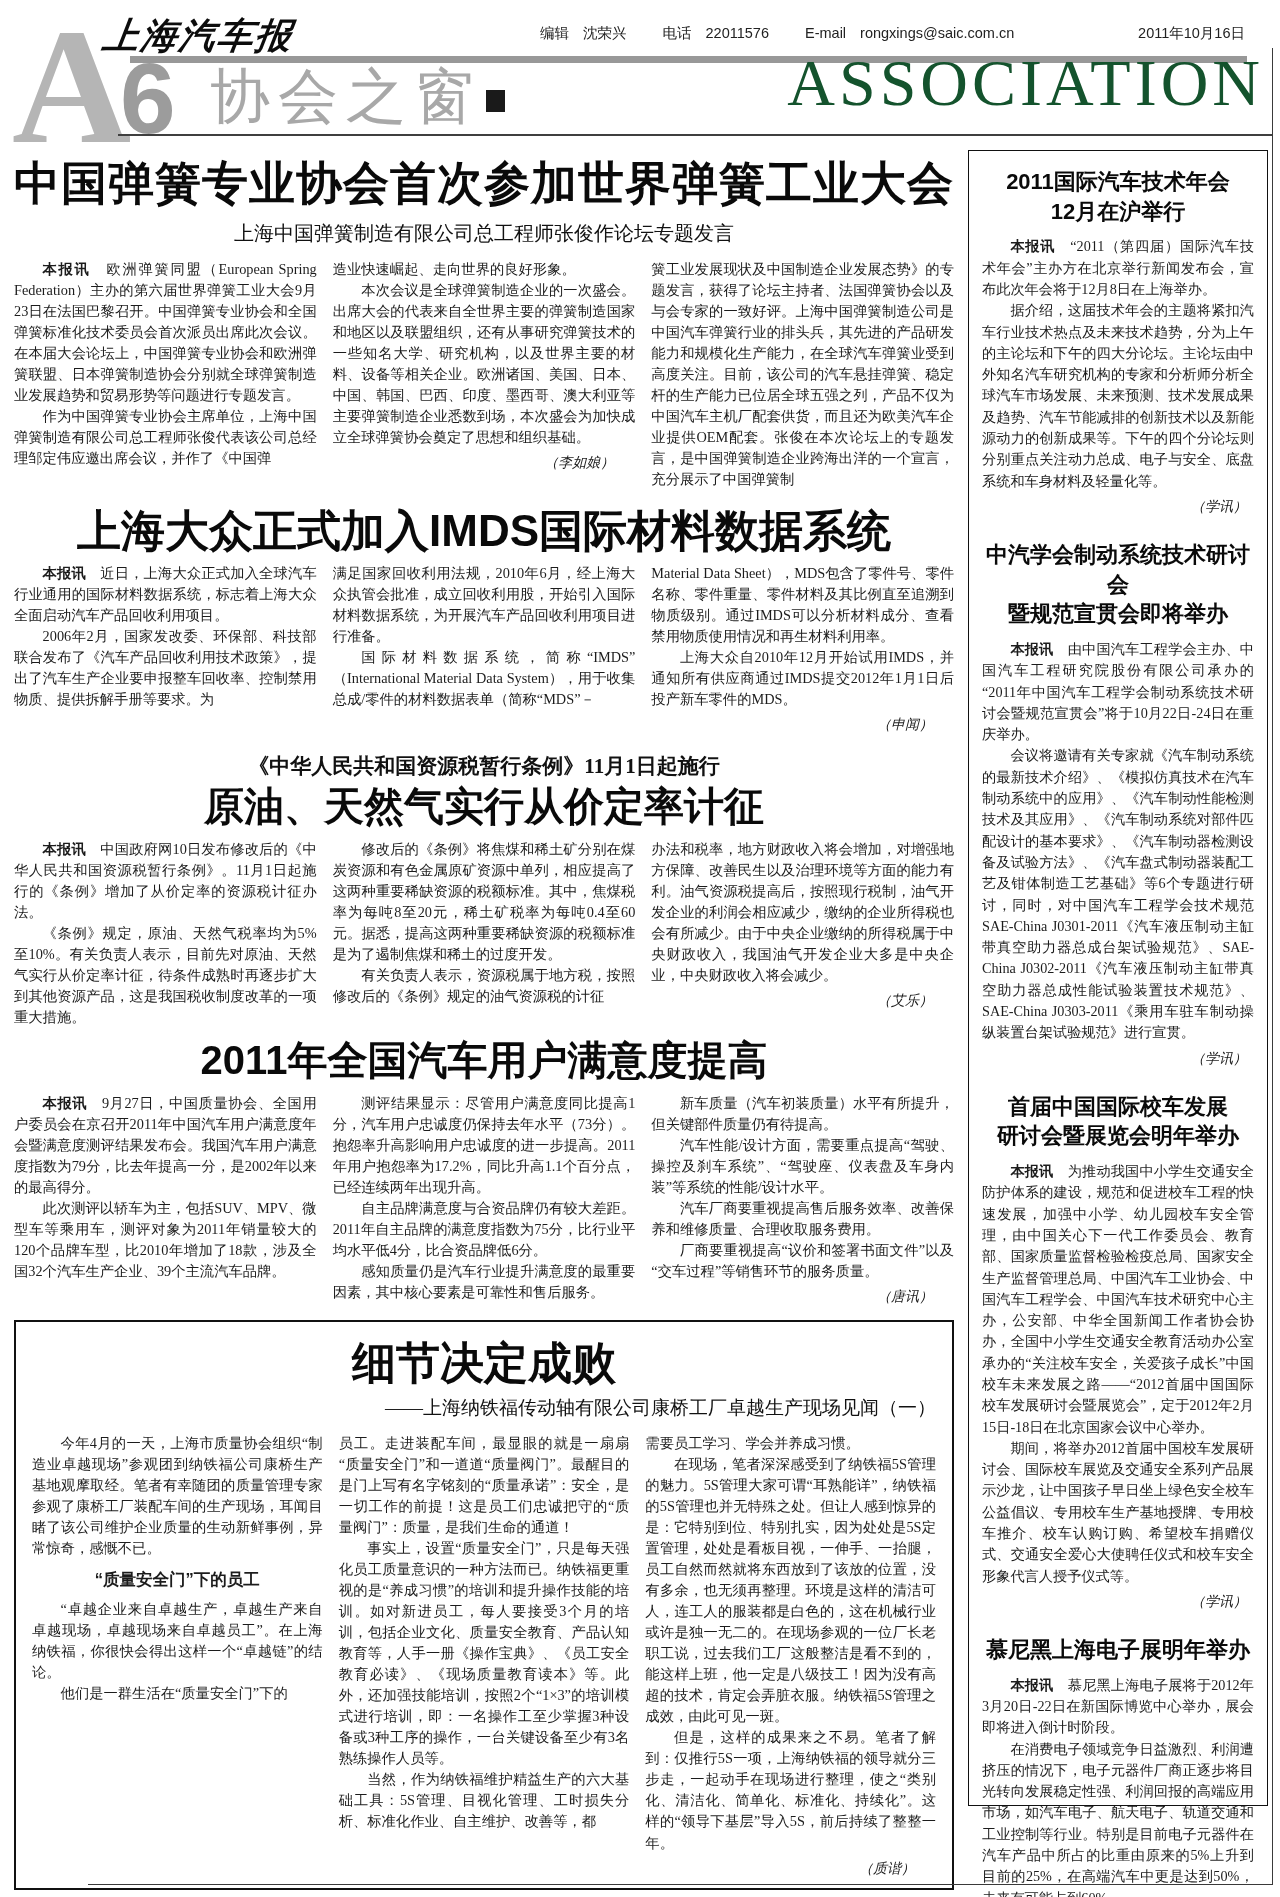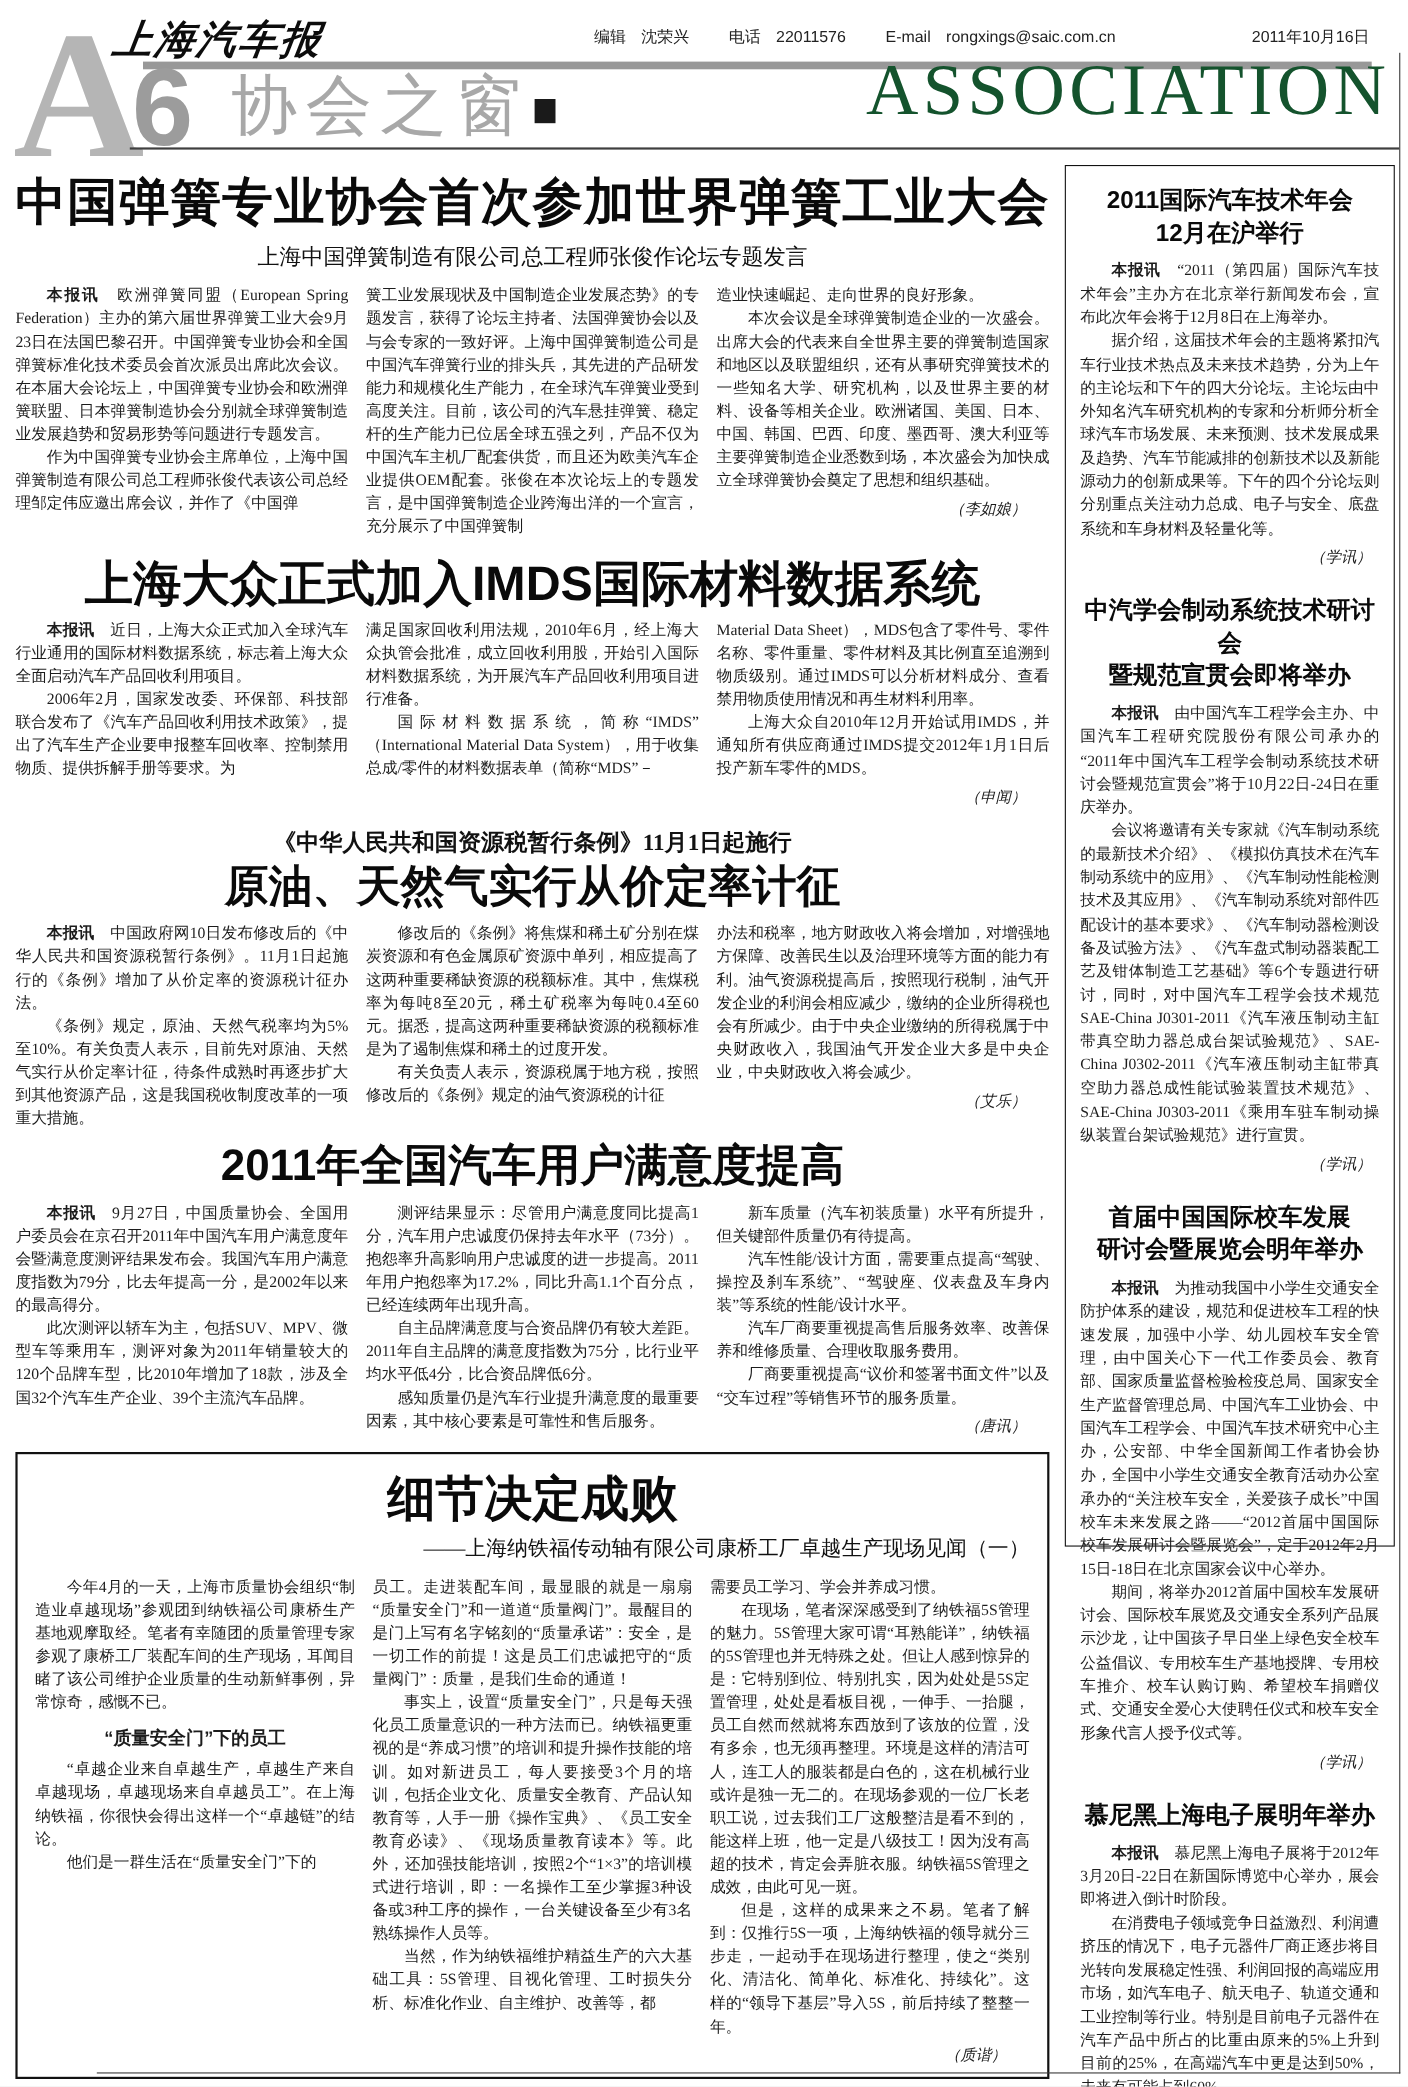--- a/index.html
+++ b/index.html
@@ -28,21 +28,21 @@
   .section-cn { position:absolute; left:210px; top:66px; font-family:"DejaVu Serif",serif;
     font-size:60px; line-height:1; color:#a8a8a8; letter-spacing:8px; }
   .black-sq { position:absolute; left:486px; top:90px; width:19px; height:22px; background:#1a1a1a; }
   .section-en { position:absolute; right:16px; top:50px; font-family:"Liberation Serif",serif;
     font-size:66px; line-height:1; color:#14532d; letter-spacing:4px; }
   .rule-thin { position:absolute; left:118px; right:8px; top:134px; height:2px; background:#3f3f3f; }
 
   
   .content { display:flex; padding:0 12px 0 14px; gap:14px; }
   .main { width:940px; flex:0 0 940px; }
-  .sidebar { flex:1; border:1.5px solid #111; padding:16px 13px 12px; height:1256px; }
+  .sidebar { flex:1; border:1.5px solid #111; padding:16px 13px 12px; height:1656px; }
 
   
   .a-title { font-family:"Liberation Sans",sans-serif; font-weight:900; color:#0a0a0a;
     text-align:center; line-height:1.12; }
   .t-xl { font-size:46px; letter-spacing:1px; margin:8px 0 10px; }
   .t-lg { font-size:44px; margin:16px 0 8px; }
   .t-md { font-size:40px; margin:4px 0 10px; }
   .kicker { text-align:center; font-size:21px; font-weight:bold; margin-top:18px; color:#111; }
   .a-sub { text-align:center; font-size:20px; margin-bottom:12px; color:#111; }
   .cols { display:flex; gap:16px; }
@@ -97,26 +97,26 @@
 
       <div class="article">
         <h1 class="a-title t-xl">中国弹簧专业协会首次参加世界弹簧工业大会</h1>
         <div class="a-sub">上海中国弹簧制造有限公司总工程师张俊作论坛专题发言</div>
         <div class="cols">
             <div class="col">
               <p class="para"><b class="lead">本报讯</b>　欧洲弹簧同盟（European Spring Federation）主办的第六届世界弹簧工业大会9月23日在法国巴黎召开。中国弹簧专业协会和全国弹簧标准化技术委员会首次派员出席此次会议。在本届大会论坛上，中国弹簧专业协会和欧洲弹簧联盟、日本弹簧制造协会分别就全球弹簧制造业发展趋势和贸易形势等问题进行专题发言。</p>
               <p class="para">作为中国弹簧专业协会主席单位，上海中国弹簧制造有限公司总工程师张俊代表该公司总经理邹定伟应邀出席会议，并作了《中国弹</p>
             </div>
             <div class="col">
-              <p class="para noind">簧工业发展现状及中国制造企业发展态势》的专题发言，获得了论坛主持者、法国弹簧协会以及与会专家的一致好评。上海中国弹簧制造公司是中国汽车弹簧行业的排头兵，其先进的产品研发能力和规模化生产能力，在全球汽车弹簧业受到高度关注。目前，该公司的汽车悬挂弹簧、稳定杆的生产能力已位居全球五强之列，产品不仅为中国汽车主机厂配套供货，而且还为欧美汽车企业提供OEM配套。张俊在本次论坛上的专题发言，是中国弹簧制造企业跨海出洋的一个宣言，充分展示了中国弹簧制</p>
-            </div>
-            <div class="col">
               <p class="para noind">造业快速崛起、走向世界的良好形象。</p>
               <p class="para">本次会议是全球弹簧制造企业的一次盛会。出席大会的代表来自全世界主要的弹簧制造国家和地区以及联盟组织，还有从事研究弹簧技术的一些知名大学、研究机构，以及世界主要的材料、设备等相关企业。欧洲诸国、美国、日本、中国、韩国、巴西、印度、墨西哥、澳大利亚等主要弹簧制造企业悉数到场，本次盛会为加快成立全球弹簧协会奠定了思想和组织基础。</p>
               <div class="byline">（李如娘）</div>
+            </div>
+            <div class="col">
+              <p class="para noind">簧工业发展现状及中国制造企业发展态势》的专题发言，获得了论坛主持者、法国弹簧协会以及与会专家的一致好评。上海中国弹簧制造公司是中国汽车弹簧行业的排头兵，其先进的产品研发能力和规模化生产能力，在全球汽车弹簧业受到高度关注。目前，该公司的汽车悬挂弹簧、稳定杆的生产能力已位居全球五强之列，产品不仅为中国汽车主机厂配套供货，而且还为欧美汽车企业提供OEM配套。张俊在本次论坛上的专题发言，是中国弹簧制造企业跨海出洋的一个宣言，充分展示了中国弹簧制</p>
             </div>
           </div>
       </div>
 
       <div class="article">
         <h1 class="a-title t-lg">上海大众正式加入IMDS国际材料数据系统</h1>
         <div class="cols">
             <div class="col">
               <p class="para"><b class="lead">本报讯</b>　近日，上海大众正式加入全球汽车行业通用的国际材料数据系统，标志着上海大众全面启动汽车产品回收利用项目。</p>
               <p class="para">2006年2月，国家发改委、环保部、科技部联合发布了《汽车产品回收利用技术政策》，提出了汽车生产企业要申报整车回收率、控制禁用物质、提供拆解手册等要求。为</p>

